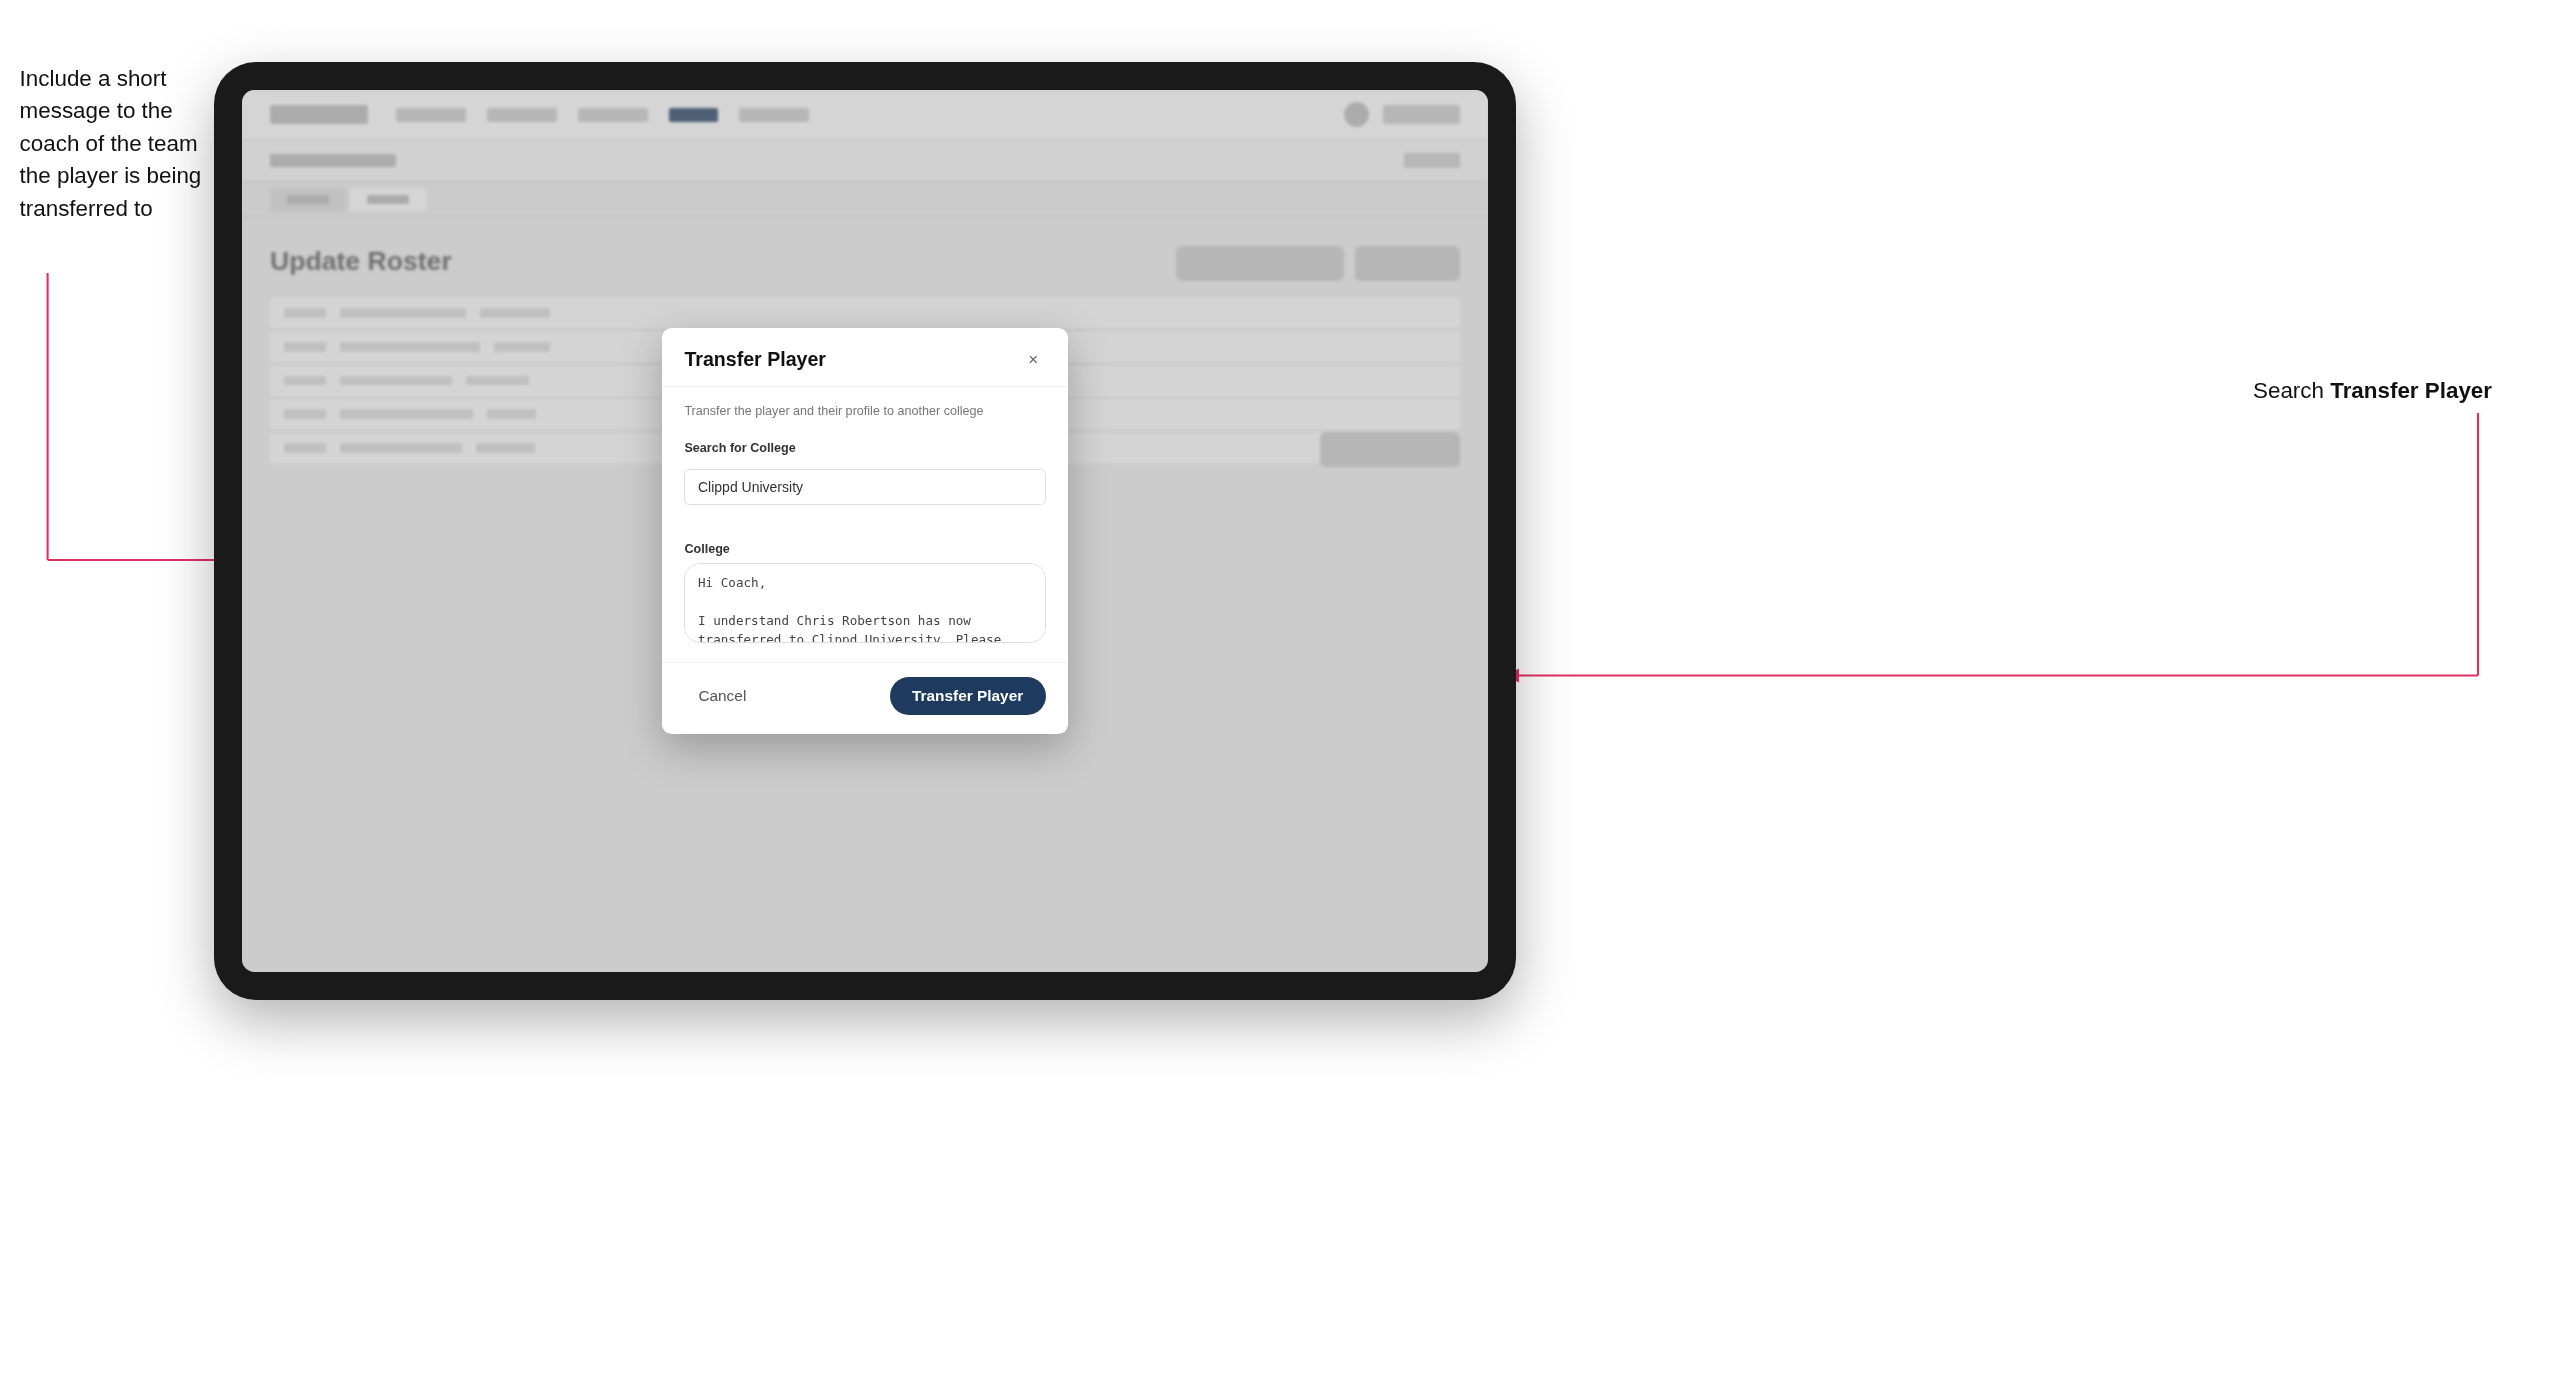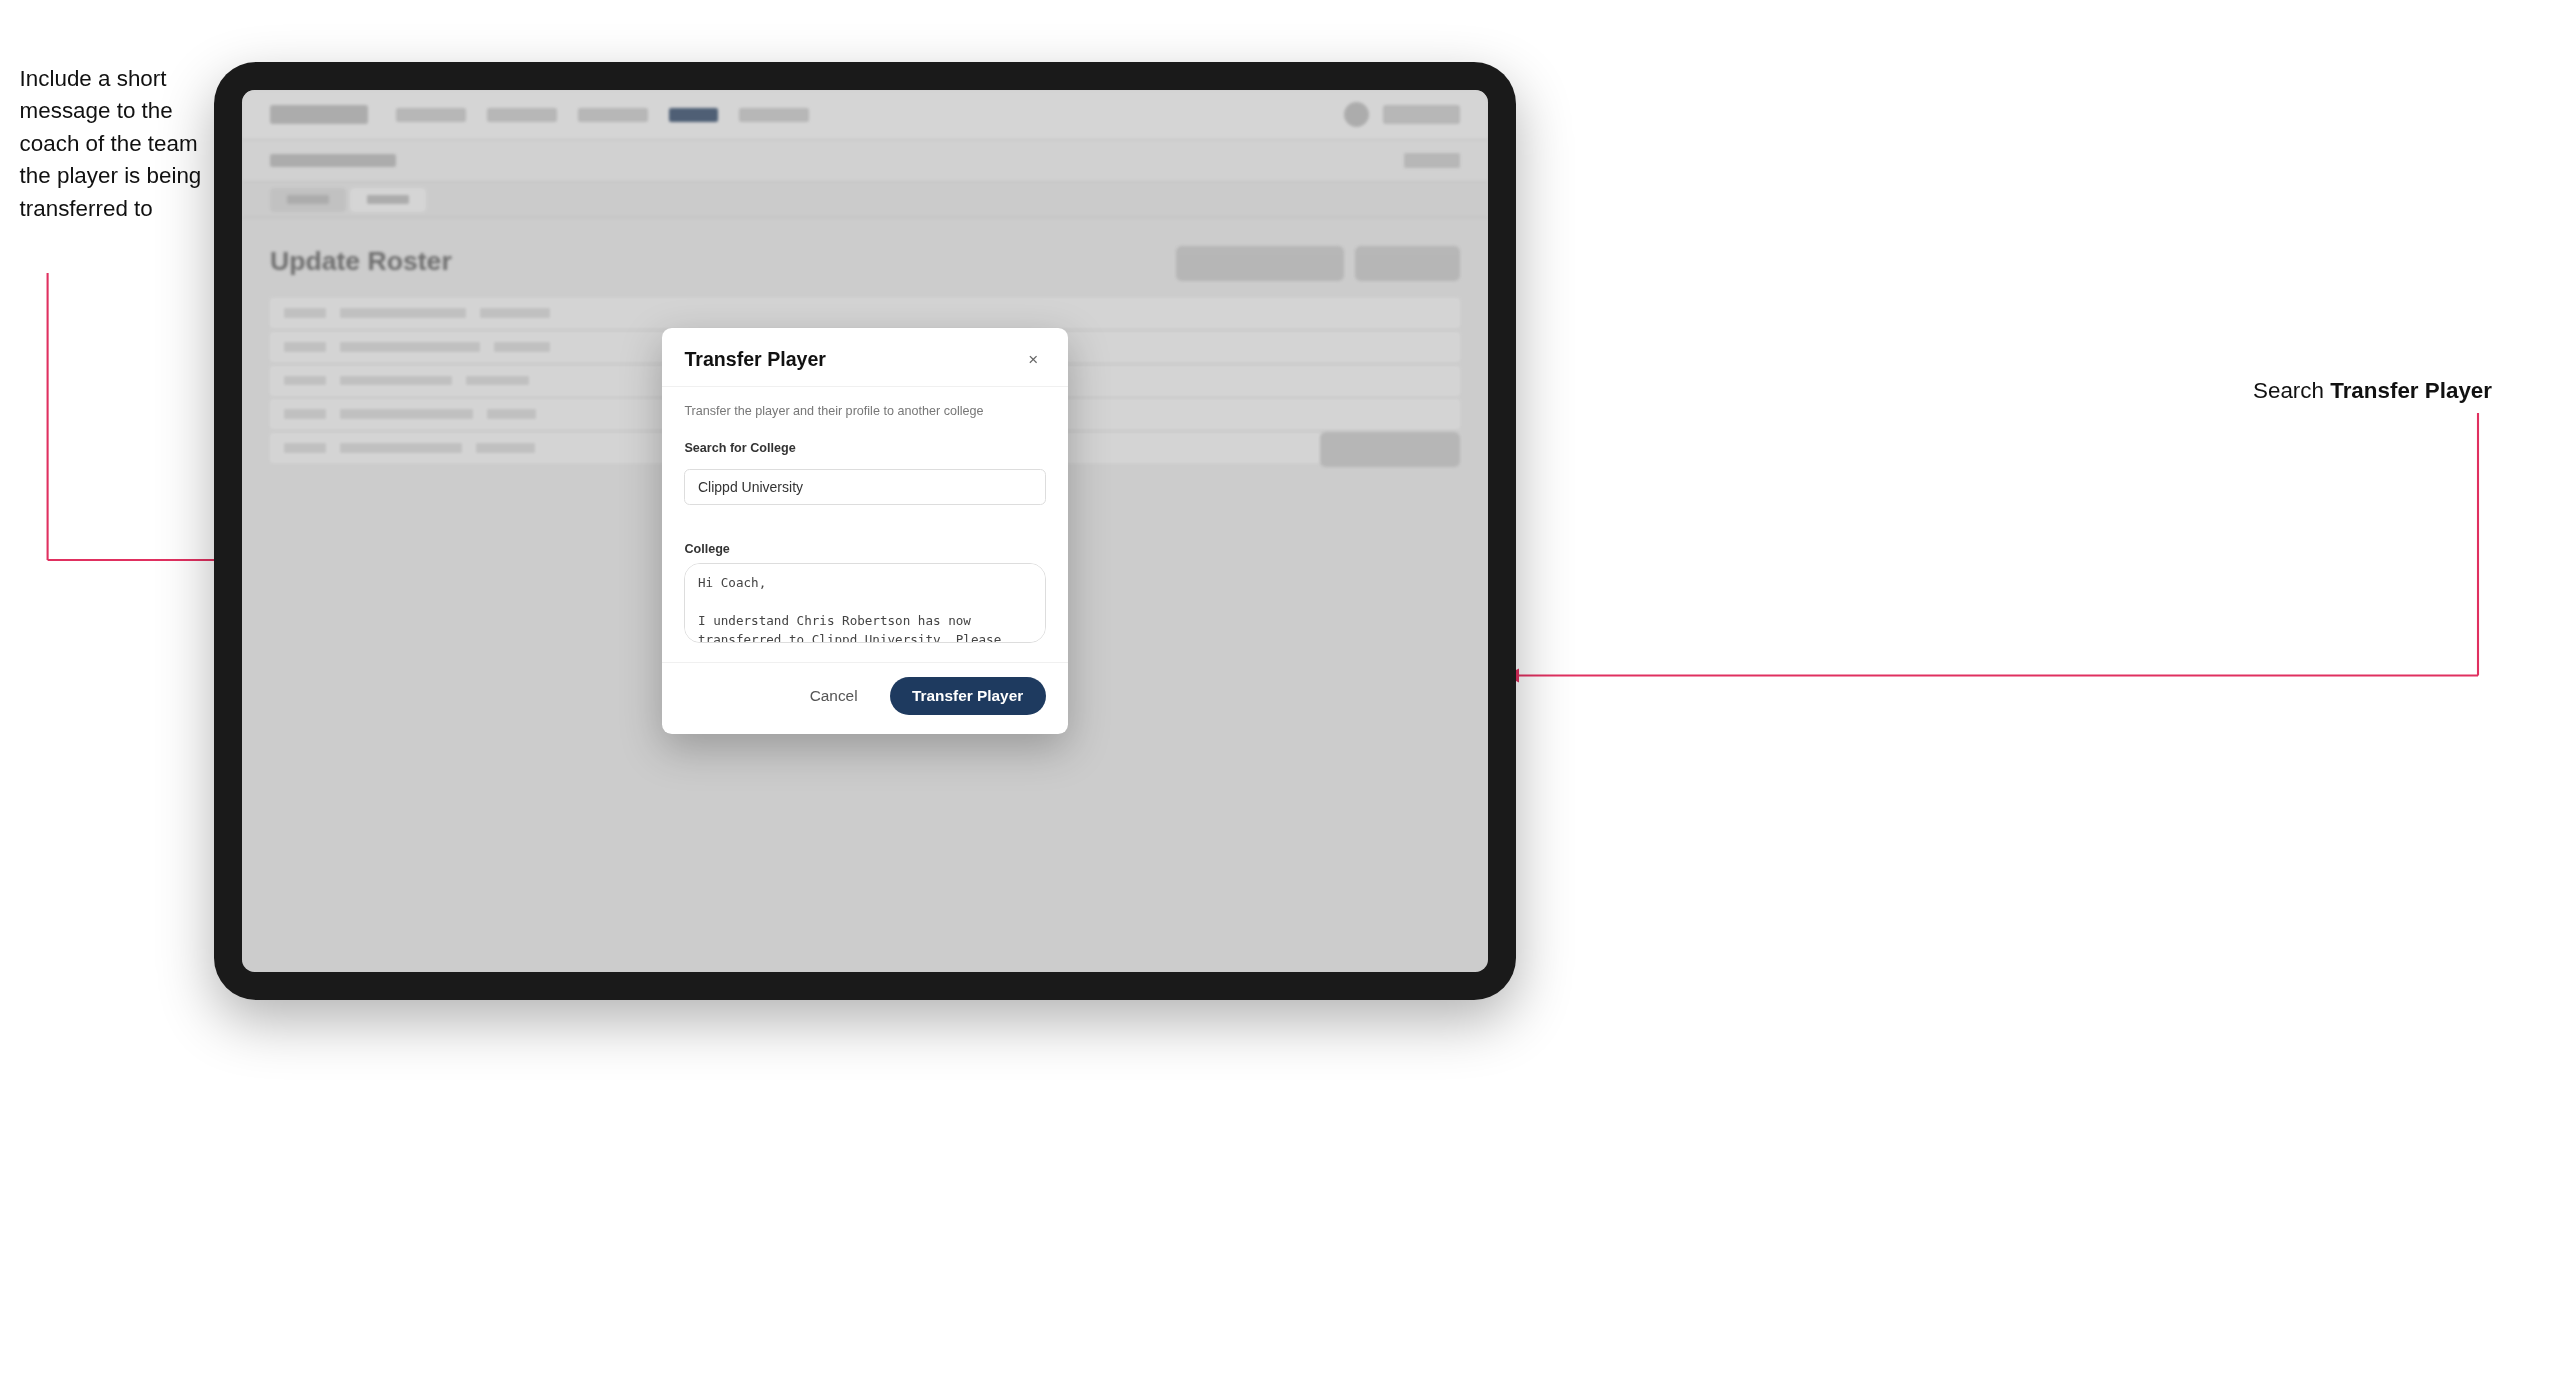--- a/index.html
+++ b/index.html
@@ -324,23 +324,23 @@
       font-size: 12.6px;
       color: #444;
       resize: none;
       outline: none;
       line-height: 1.5;
     }
 
     .modal-footer {
       display: flex;
       align-items: center;
-      justify-content: flex-end;
+      justify-content: space-between;
       padding: 14px 22.4px 19.6px;
-      gap: 18px;
+      gap: 6px;
       border-top: 0.7px solid #f0f0f0;
     }
 
     .btn-cancel {
       background: transparent;
       border: none;
       font-size: 15.4px;
       color: #555;
       cursor: pointer;
       padding: 7px 14px;

